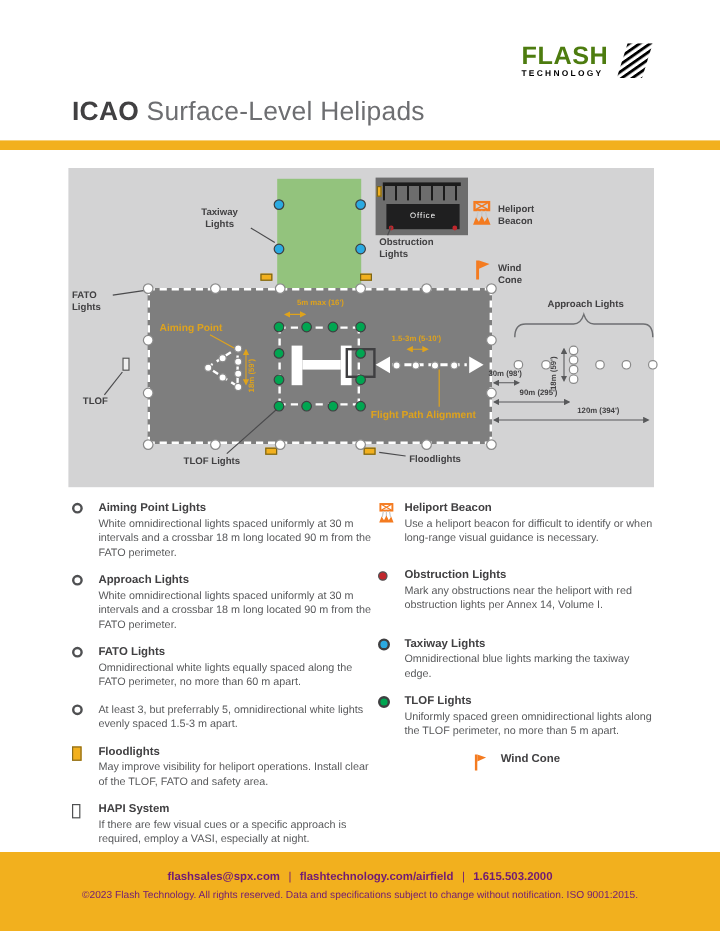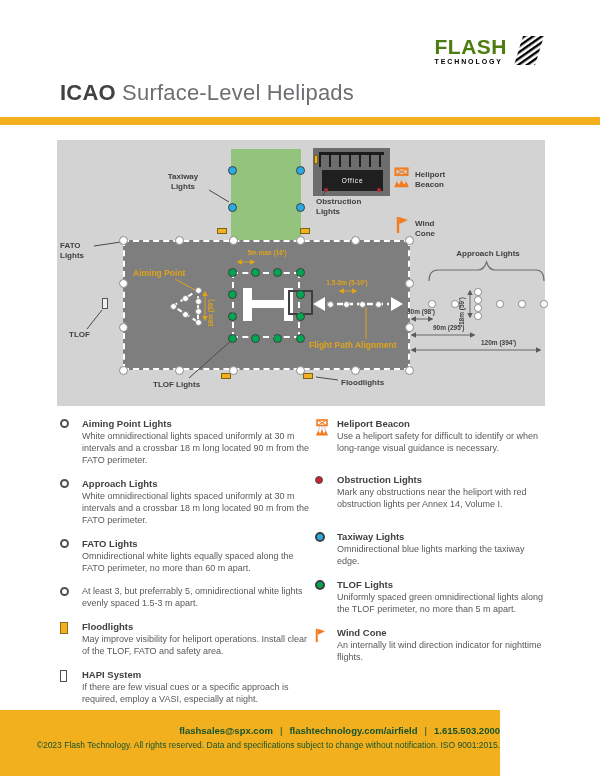--- a/index.html
+++ b/index.html
@@ -55,21 +55,21 @@
   .ltitle { font-size:9.5px; font-weight:bold; color:#414042; margin-bottom:2px; }
   .ldesc { font-size:9px; color:#58595b; line-height:1.33; }
   .i-circle { width:9px; height:9px; border:2px solid #4f5052; border-radius:50%; background:#fff; display:inline-block; }
   .i-flood  { width:8px; height:12px; background:#F2B01E; border:1px solid #8a6d1e; display:inline-block; }
   .i-hapi   { width:7px; height:12px; background:#fff; border:1.5px solid #4f5052; display:inline-block; }
   .i-red    { width:8px; height:8px; background:#C1272D; border:1px solid #4f5052; border-radius:50%; display:inline-block; margin-top:1px; }
   .i-blue   { width:10px; height:10px; background:#2BAAE2; border:2px solid #3f3f41; border-radius:50%; display:inline-block; }
   .i-green  { width:10px; height:10px; background:#00A651; border:2px solid #3f3f41; border-radius:50%; display:inline-block; }
 
   
-  .footer { position:absolute; left:0; top:710px; width:500px; height:66px; background:#F2B01E; color:#14532d; text-align:right; }
+  .footer { position:absolute; left:0; top:710px; width:600px; height:66px; background:#F2B01E; color:#701a75; text-align:center; }
   .f1 { padding-top:15px; font-size:9.5px; font-weight:bold; }
   .f1 .sep { margin:0 7px; font-weight:normal; }
   .f2 { margin-top:4px; font-size:8.5px; }
 </style>
 </head>
 <body>
 
 <div class="page">
 
   <div class="logo">
@@ -305,21 +305,21 @@
         <span class="licon">
             <svg width="14" height="17" viewBox="0 0 14 17">
           <rect x="2" y="1" width="10" height="5.5" fill="none" stroke="#F47B20" stroke-width="1.6"></rect>
           <path d="M3,1.5 L11,6 M11,1.5 L3,6" stroke="#F47B20" stroke-width="1"></path>
           <path d="M4.5,7 L3.5,12 M7,7 L7,12 M9.5,7 L10.5,12" stroke="#c9c9c9" stroke-width="1"></path>
           <path d="M1,16.5 L3,11.5 L5,14.5 L7,10.5 L9,14.5 L11,11.5 L13,16.5 Z" fill="#F47B20"></path>
             </svg>
           </span>
         <div>
             <div class="ltitle">Heliport Beacon</div>
-             <div class="ldesc">Use a heliport safety for difficult to identify or when long-range visual guidance is necessary.</div>
+             <div class="ldesc">Use a heliport beacon for difficult to identify or when long-range visual guidance is necessary.</div>
           </div>
       </div>
       <div class="litem" style="margin-bottom:9px;">
         <span class="licon">
             <span class="i-red"></span>
           </span>
         <div>
             <div class="ltitle">Obstruction Lights</div>
              <div class="ldesc">Mark any obstructions near the heliport with red obstruction lights per Annex 14, Volume I.</div>
           </div>
@@ -344,21 +344,20 @@
       </div>
       <div class="litem">
         <span class="licon">
             <svg width="11" height="15" viewBox="0 0 13 18">
           <path d="M2,1 L2,17" stroke="#F47B20" stroke-width="2.4"></path>
           <path d="M3.2,1 L12,4 L3.2,8 Z" fill="#F47B20"></path>
             </svg>
           </span>
         <div>
             <div class="ltitle">Wind Cone</div>
-             <div class="ldesc">An internally lit wind direction indicator for nighttime flights.</div>
           </div>
       </div>
     </div>
   </div>
 
   <div class="footer">
     <div class="f1">
       <span>flashsales@spx.com</span><span class="sep">|</span><span>flashtechnology.com/airfield</span><span class="sep">|</span><span>1.615.503.2000</span>
     </div>
     <div class="f2">©2023 Flash Technology. All rights reserved. Data and specifications subject to change without notification. ISO 9001:2015.</div>

